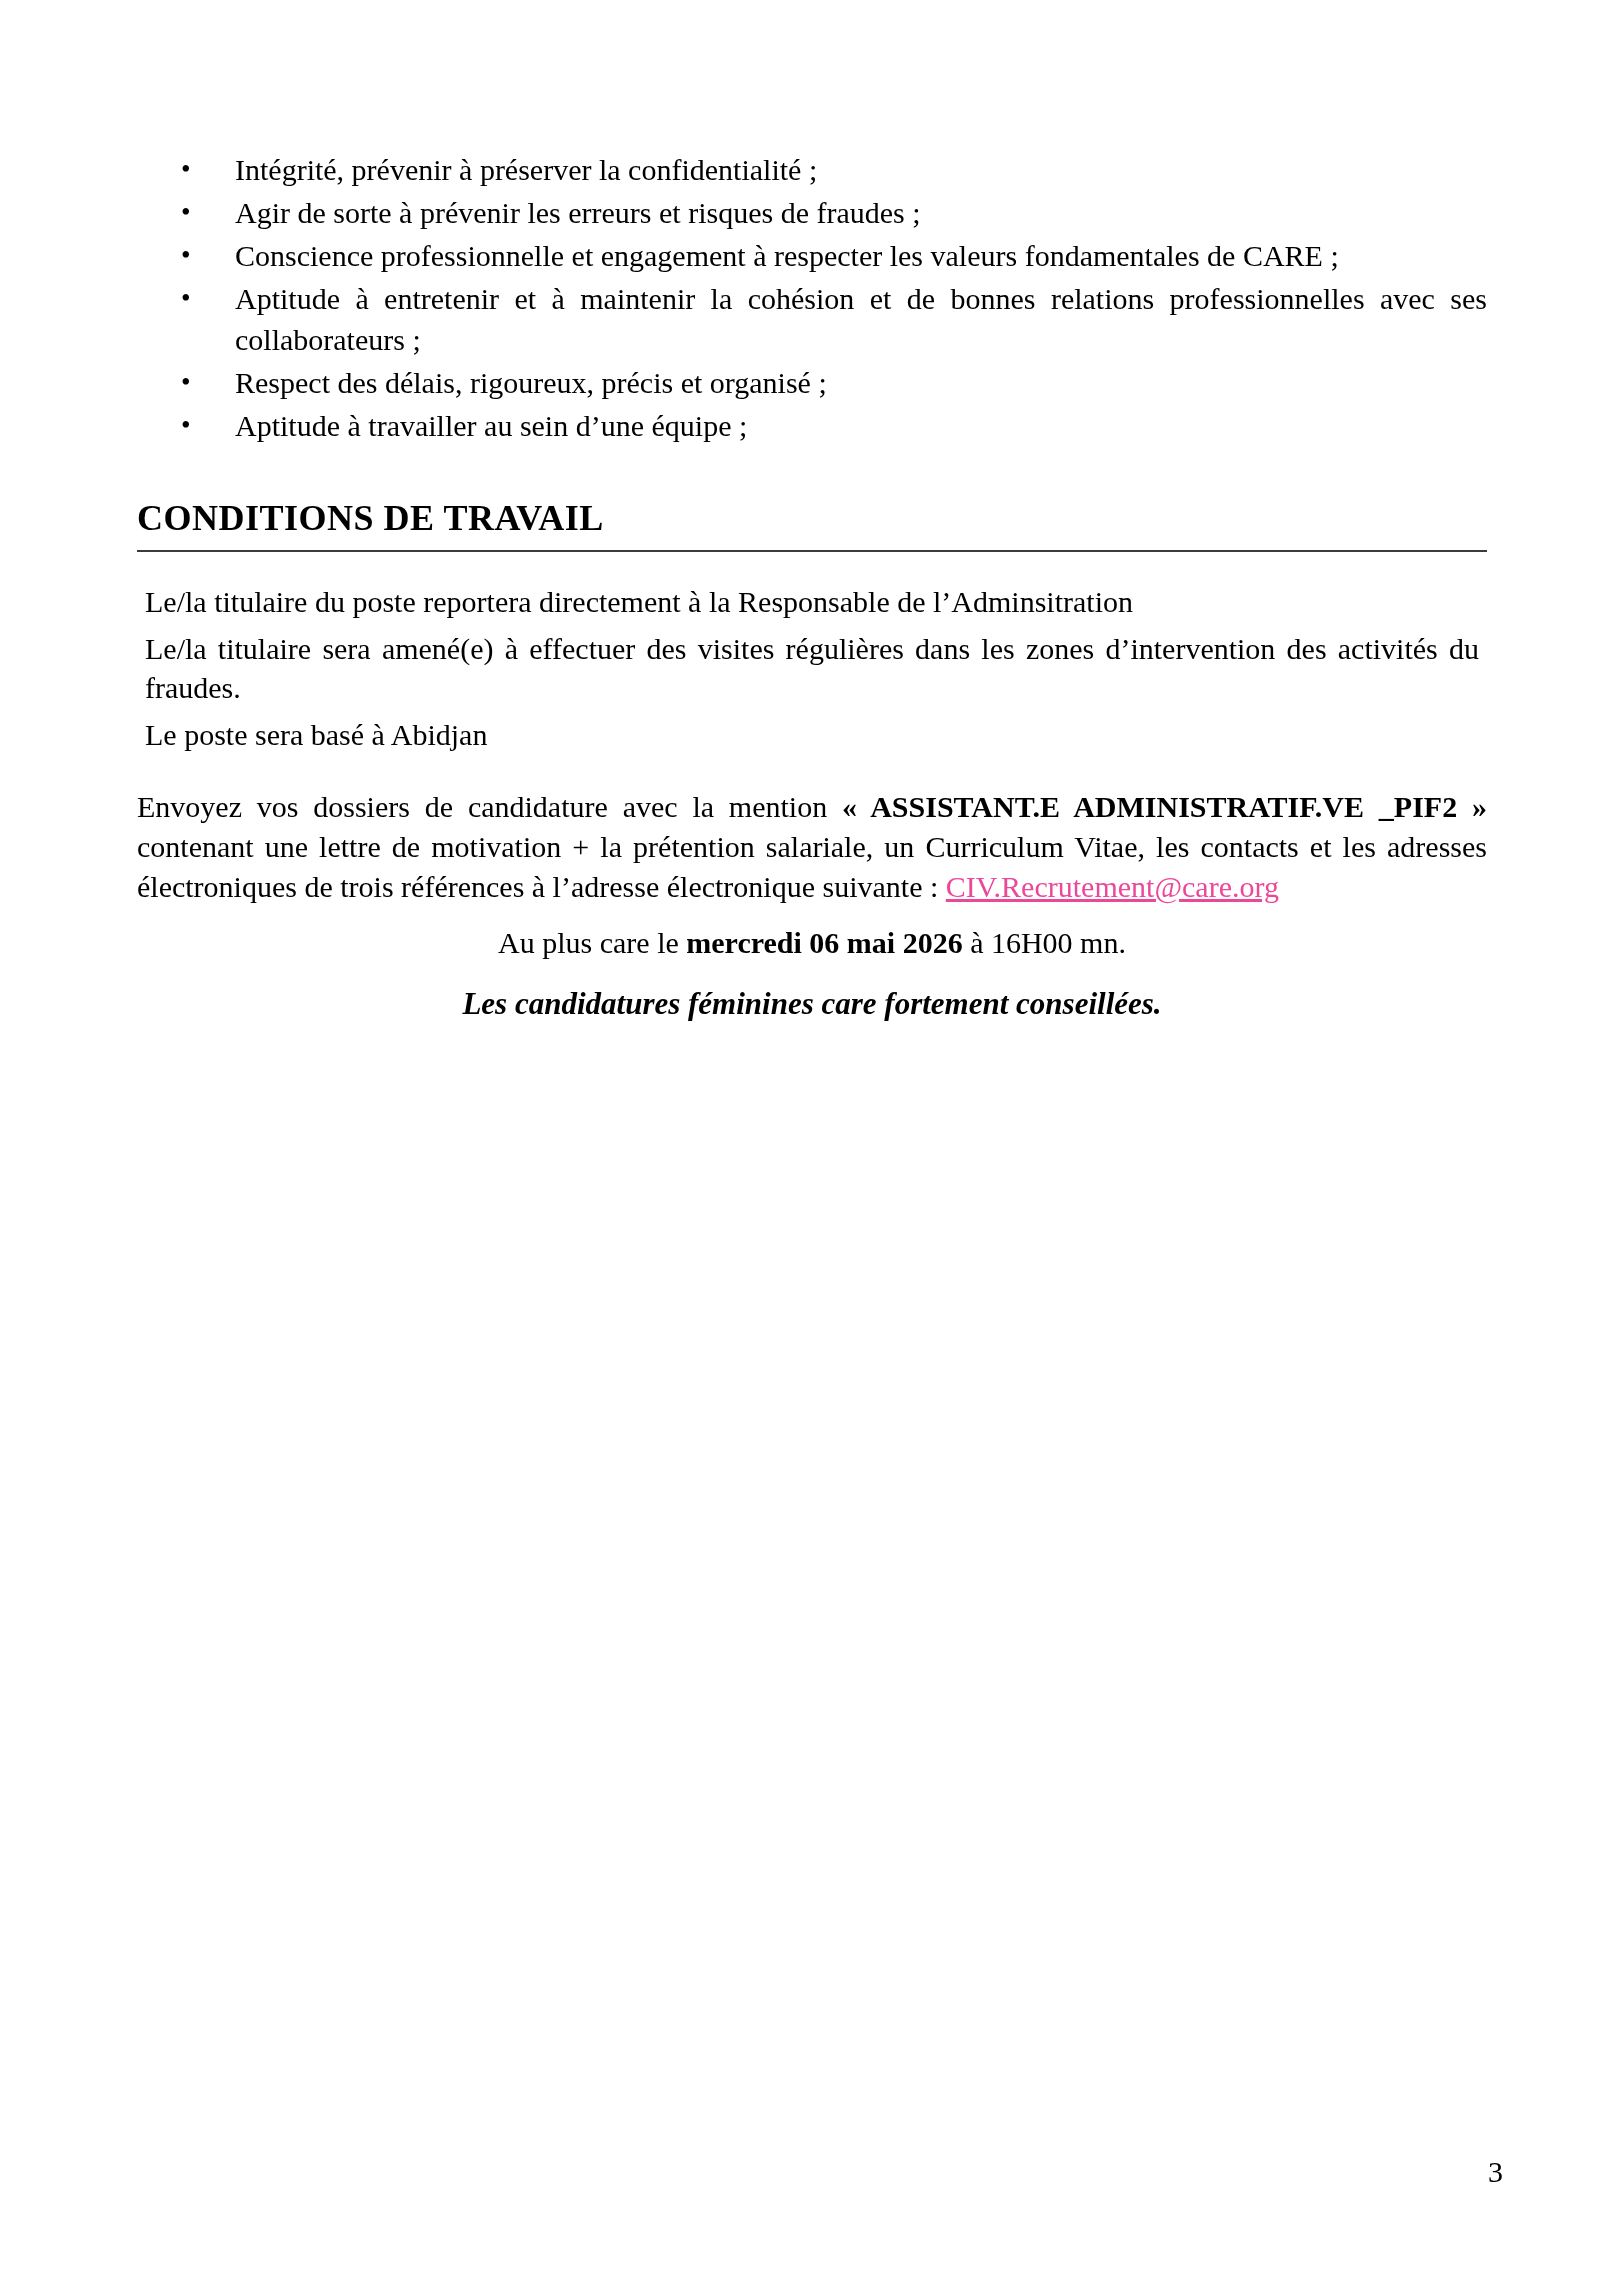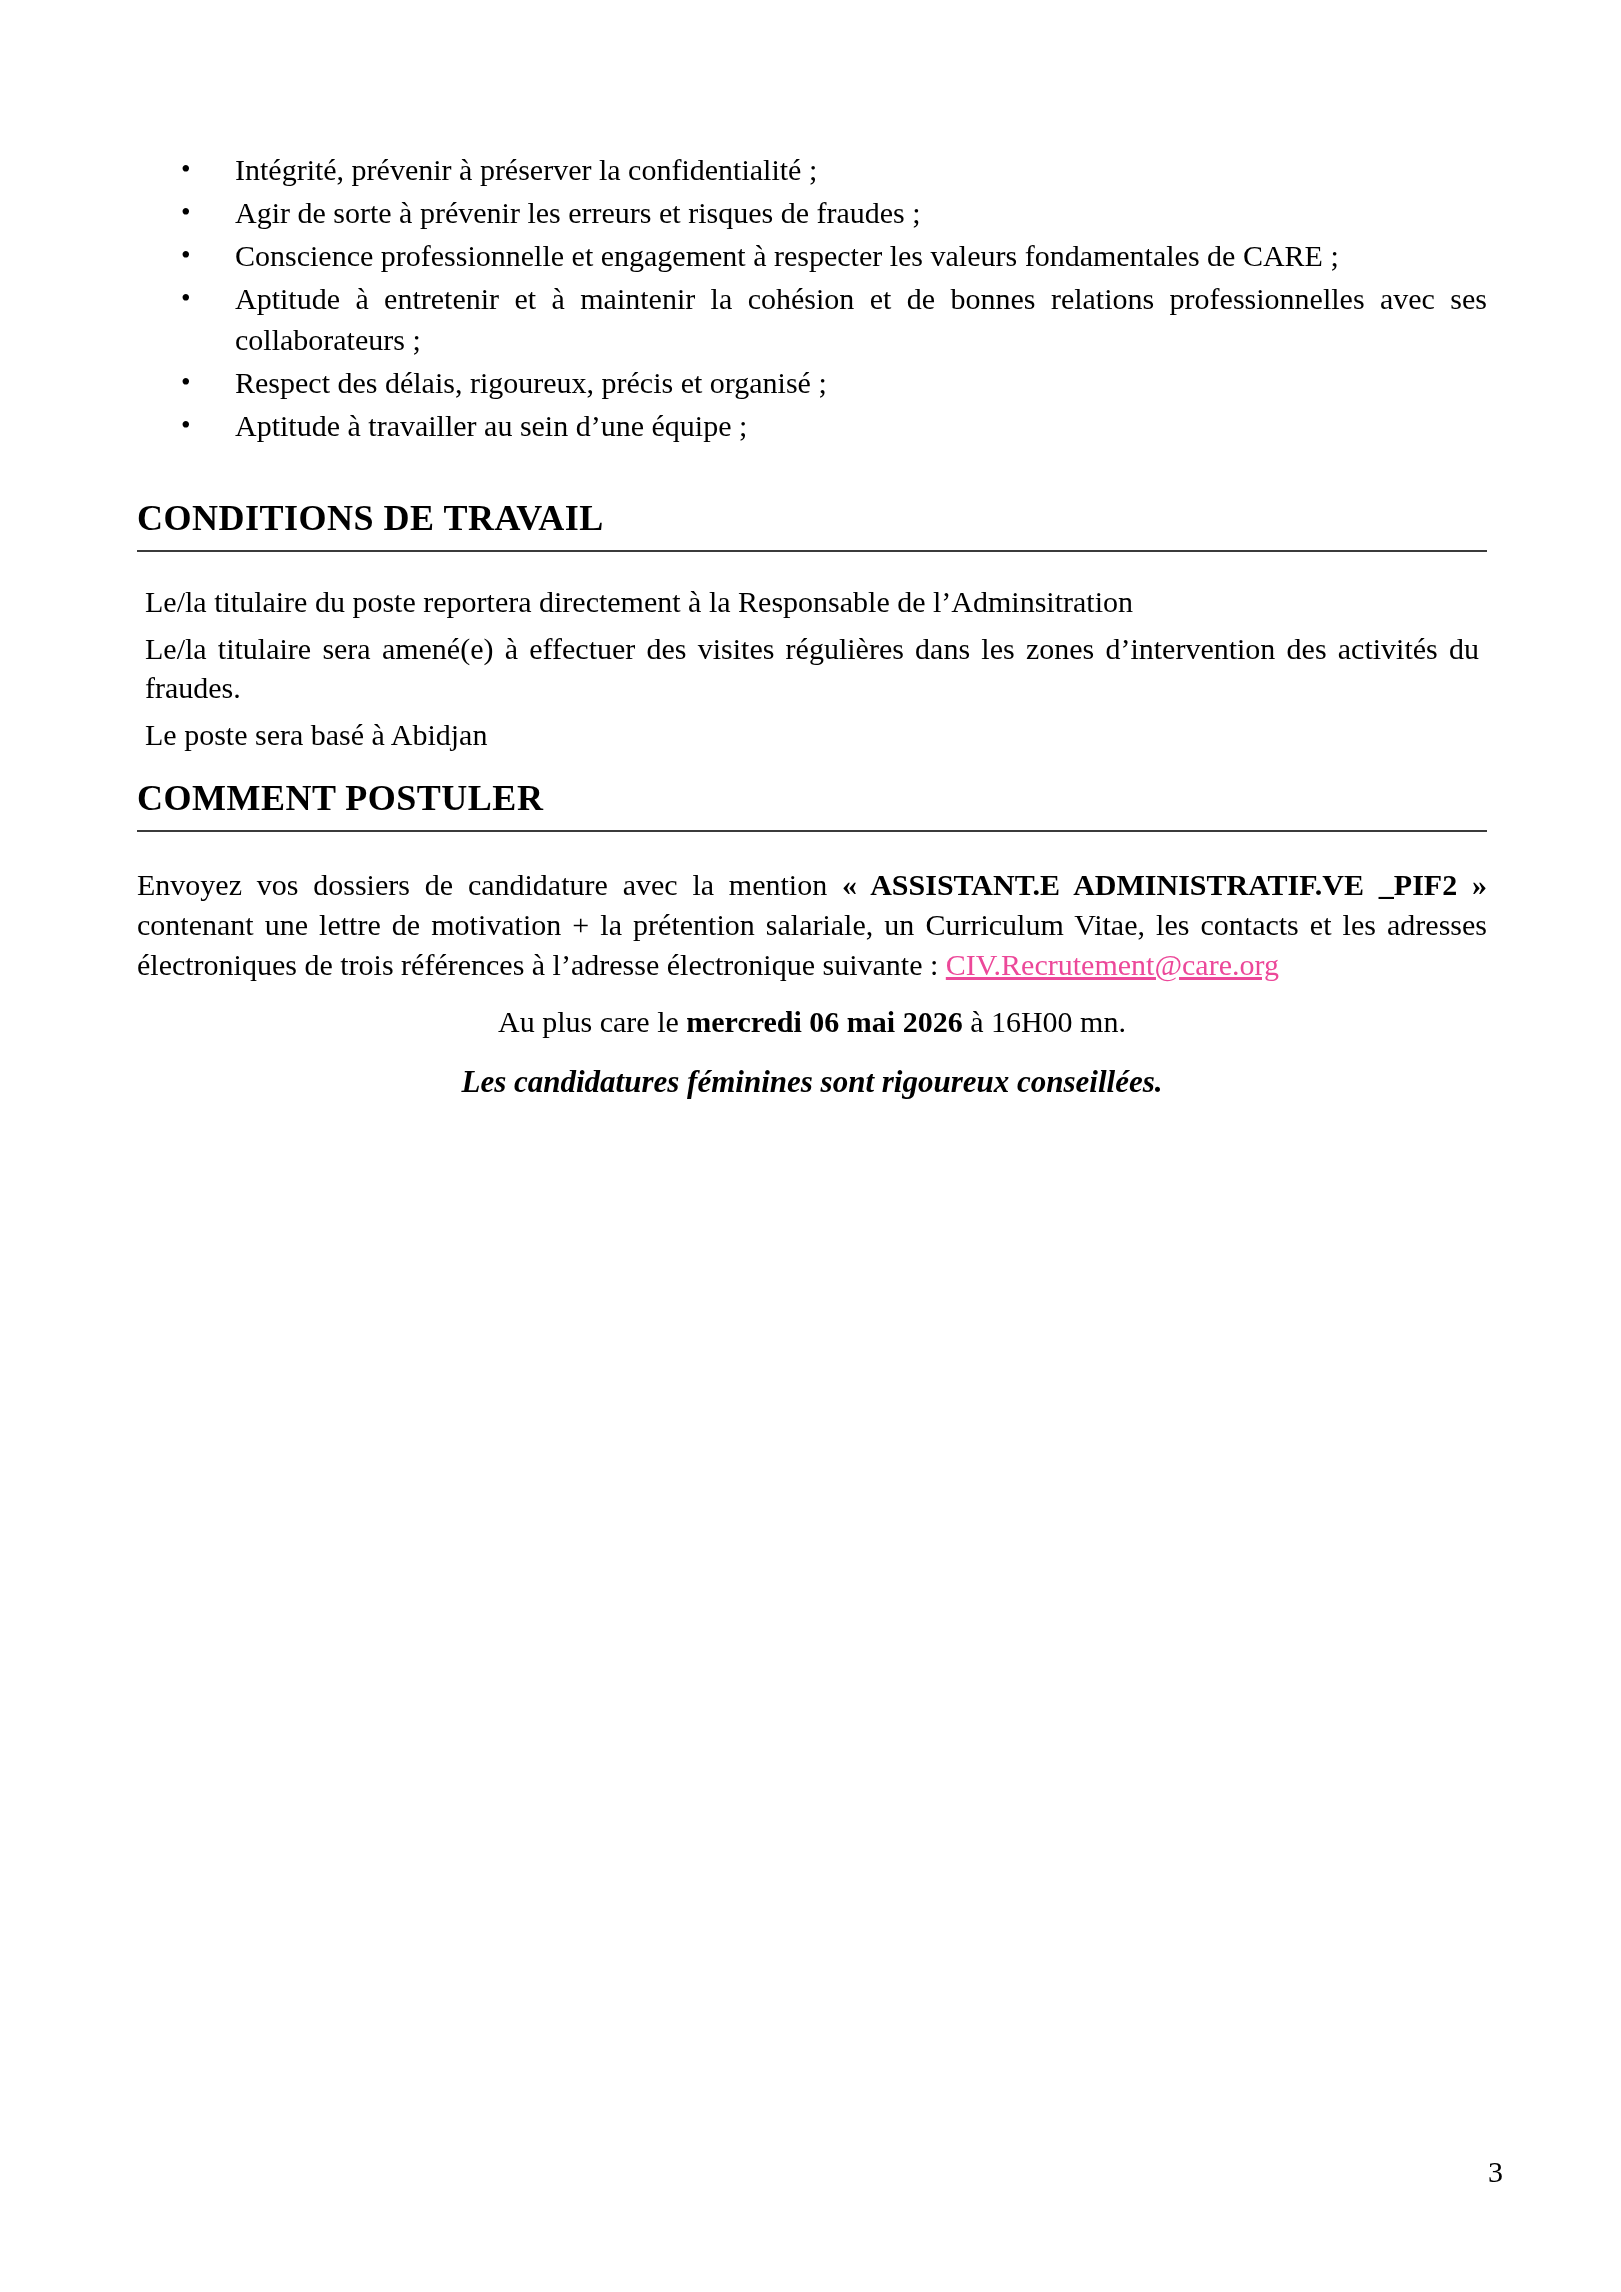--- a/index.html
+++ b/index.html
@@ -125,30 +125,29 @@
   </ul>
 
   <h2 class="sec-title">CONDITIONS DE TRAVAIL</h2>
 
   <div class="body-text">
     <p>Le/la titulaire du poste reportera directement à la Responsable de l’Adminsitration</p>
     <p> Le/la titulaire sera amené(e) à effectuer des visites régulières dans les zones d’intervention des activités du fraudes.</p>
     <p>Le poste sera basé à Abidjan</p>
   </div>
 
-  <h2 class="sec-title postuler">COMMENT POSTULER</h2>
 
   <div class="apply-text">
     <p>
       <span>Envoyez vos dossiers de candidature avec la mention </span><strong>« ASSISTANT.E ADMINISTRATIF.VE _PIF2 »</strong><span> contenant une lettre de motivation + la prétention salariale, un Curriculum Vitae, les contacts et les adresses électroniques de trois références à l’adresse électronique suivante : </span><a class="email-link">CIV.Recrutement@care.org</a>
     </p>
   </div>
 
   <p class="deadline">
     <span>Au plus care le </span><strong>mercredi 06 mai 2026</strong><span> à 16H00 mn.</span>
   </p>
 
-  <p class="note">Les candidatures féminines sont rigoureux conseillées.</p>
+  <p class="note">Les candidatures féminines care fortement conseillées.</p>
 
 </div>
 
 <div class="page-number">3</div>
 
 
 </body></html>

